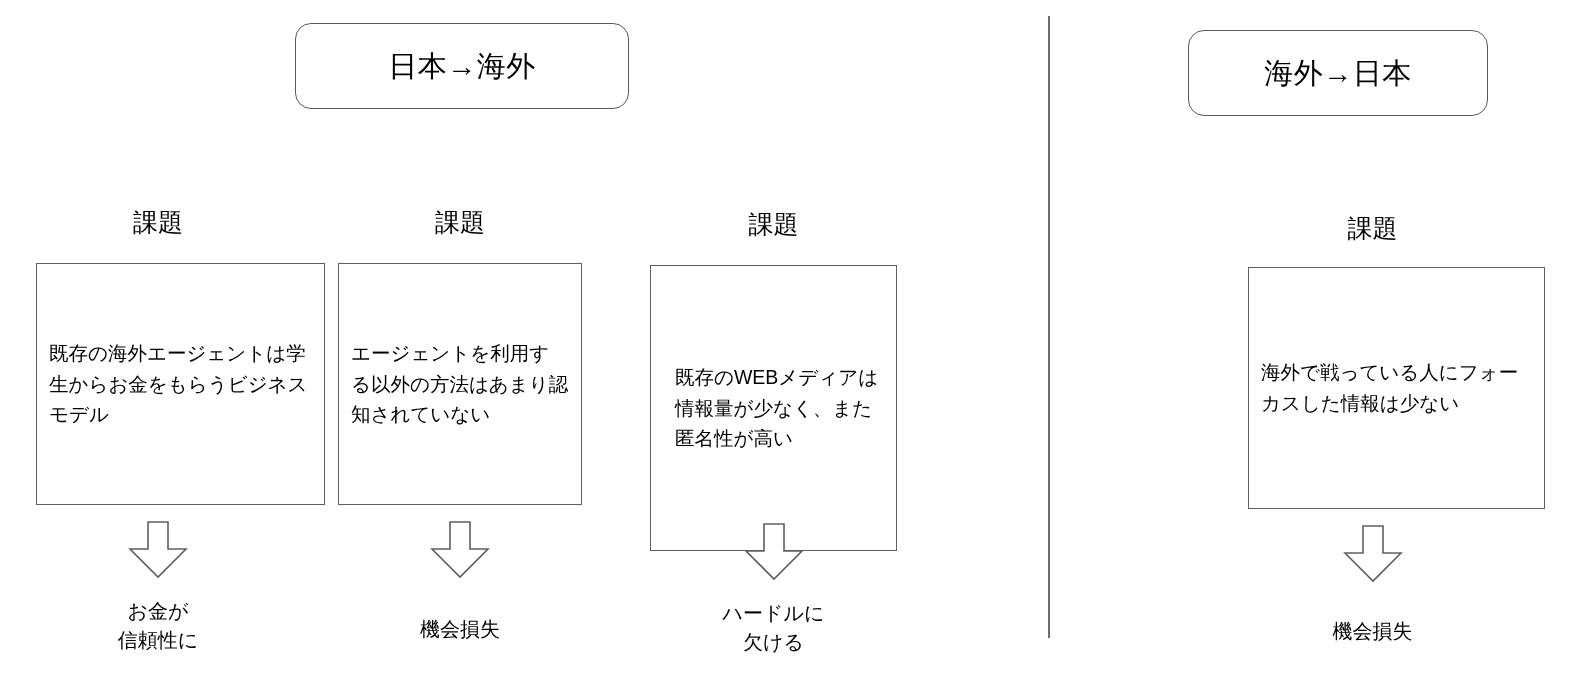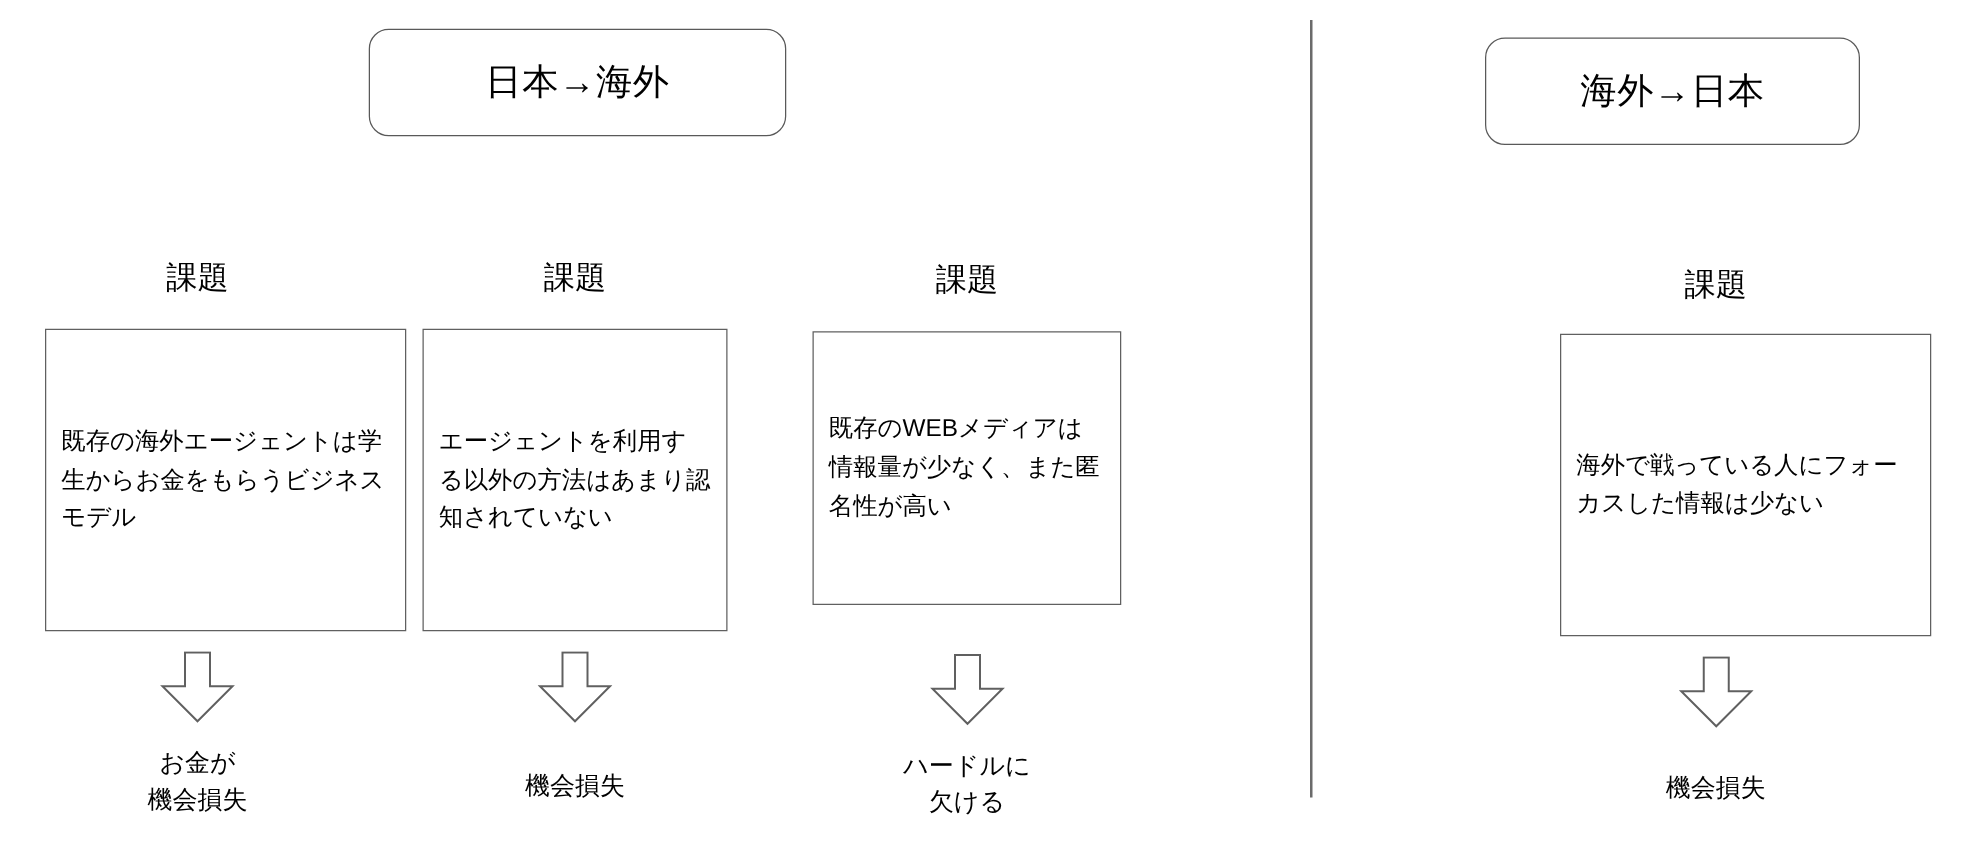--- a/index.html
+++ b/index.html
@@ -109,39 +109,39 @@
     <div class="col-title" style="left:36px; top:210px; width:244px;">課題</div>
     <div class="card" style="left:36px; top:263px; width:289px; height:242px;">
       <div class="card-text">既存の海外エージェントは学生からお金をもらうビジネスモデル</div>
     </div>
     <div class="arrow" style="left:128px; top:521px;">
       <svg width="60" height="58" viewBox="0 0 60 58" aria-hidden="true">
         <polygon points="20,1 40,1 40,28 58,28 30,56 2,28 20,28" fill="#ffffff" stroke="#606060" stroke-width="1.6" stroke-linejoin="miter"></polygon>
       </svg>
     </div>
     <div class="outcome" style="left:36px; top:597px; width:244px;">お金が
-機会損失</div>
+信頼性に</div>
   </div>
 
   <div class="column">
     <div class="col-title" style="left:338px; top:210px; width:244px;">課題</div>
     <div class="card" style="left:338px; top:263px; width:244px; height:242px;">
       <div class="card-text">エージェントを利用する以外の方法はあまり認知されていない</div>
     </div>
     <div class="arrow" style="left:430px; top:521px;">
       <svg width="60" height="58" viewBox="0 0 60 58" aria-hidden="true">
         <polygon points="20,1 40,1 40,28 58,28 30,56 2,28 20,28" fill="#ffffff" stroke="#606060" stroke-width="1.6" stroke-linejoin="miter"></polygon>
       </svg>
     </div>
     <div class="outcome" style="left:338px; top:615px; width:244px;">機会損失</div>
   </div>
 
   <div class="column">
     <div class="col-title" style="left:650px; top:212px; width:247px;">課題</div>
-    <div class="card" style="left:650px; top:265px; width:247px; height:219px;">
+    <div class="card" style="left:650px; top:265px; width:247px; height:286px;padding-left:12px;">
       <div class="card-text">既存のWEBメディアは情報量が少なく、また匿名性が高い</div>
     </div>
     <div class="arrow" style="left:744px; top:523px;">
       <svg width="60" height="58" viewBox="0 0 60 58" aria-hidden="true">
         <polygon points="20,1 40,1 40,28 58,28 30,56 2,28 20,28" fill="#ffffff" stroke="#606060" stroke-width="1.6" stroke-linejoin="miter"></polygon>
       </svg>
     </div>
     <div class="outcome" style="left:650px; top:599px; width:247px;">ハードルに
 欠ける</div>
   </div>

